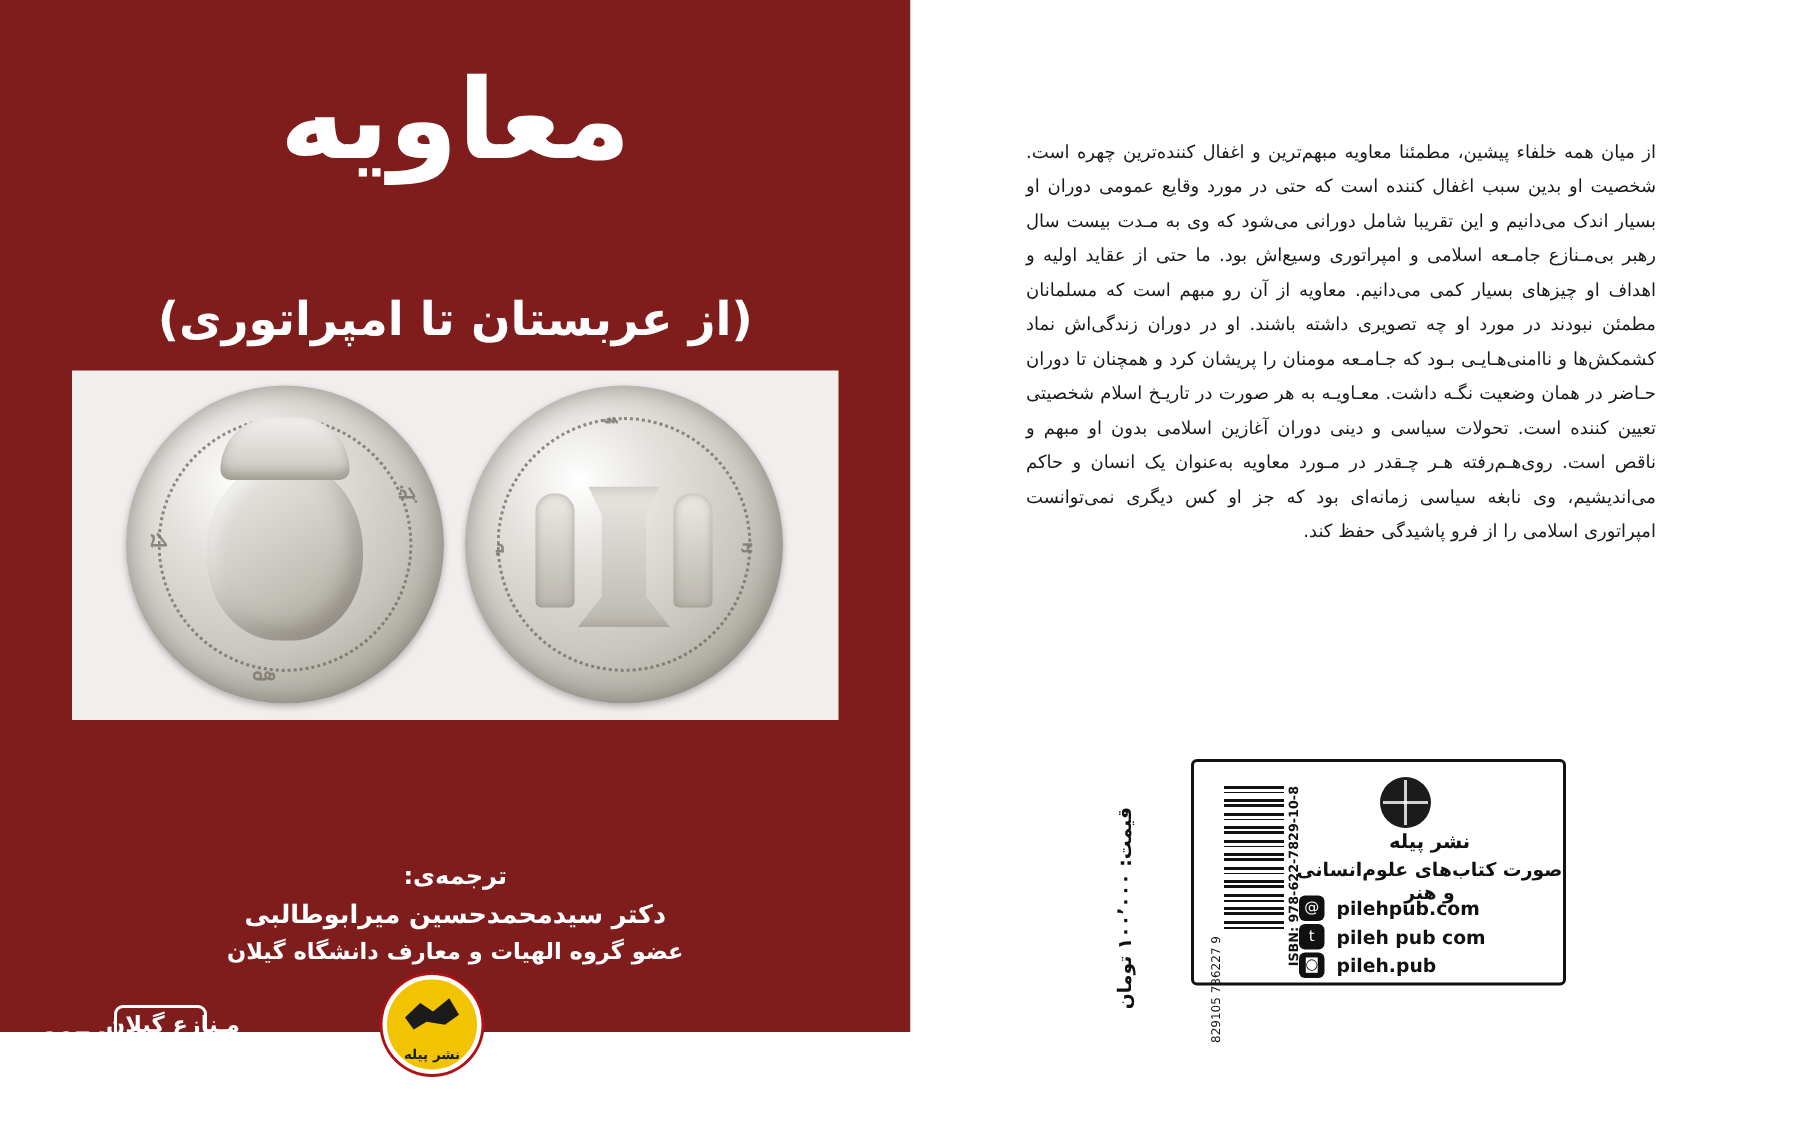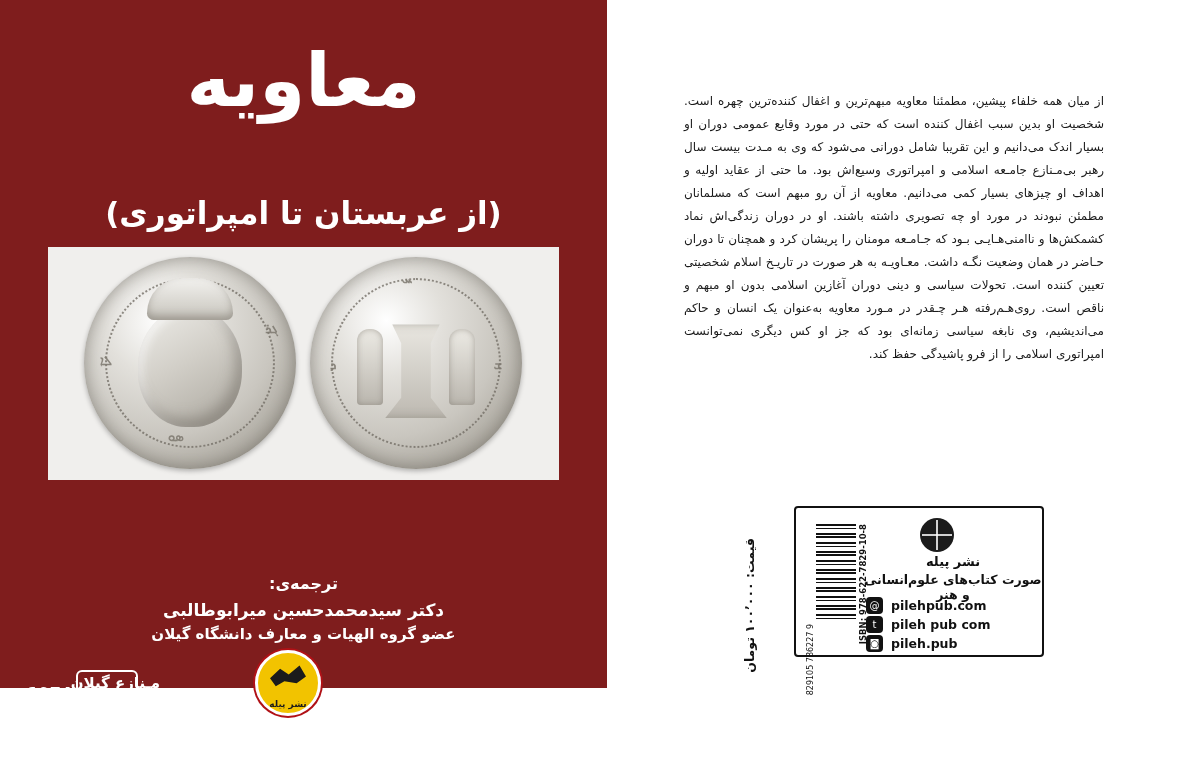--- a/index.html
+++ b/index.html
@@ -335,21 +335,21 @@
     <div id="book-title">معاویه</div>
     <div id="book-subtitle">(از عربستان تا امپراتوری)</div>
 
     <div id="coin-photo">
       <div class="coin" id="coin-obverse">
         <div class="coin-rim"></div>
         <div class="coin-bust"></div>
         <div class="coin-crown"></div>
         <div class="coin-glyph" style="left:16px; top:96px;">ܠܐ</div>
         <div class="coin-glyph" style="right:18px; top:64px;">ܓܪ</div>
-        <div class="coin-glyph" style="left:84px; bottom:24px;">ܣܘ</div>
+        <div class="coin-glyph" style="left:84px; bottom:12px;">ܣܘ</div>
       </div>
       <div class="coin" id="coin-reverse">
         <div class="coin-rim"></div>
         <div class="coin-altar"></div>
         <div class="coin-attendant att-left"></div>
         <div class="coin-attendant att-right"></div>
         <div class="coin-glyph" style="left:20px; top:100px;">ܕ</div>
         <div class="coin-glyph" style="right:20px; top:100px;">ܫ</div>
         <div class="coin-glyph" style="left:92px; top:14px;">ܚ</div>
       </div>

